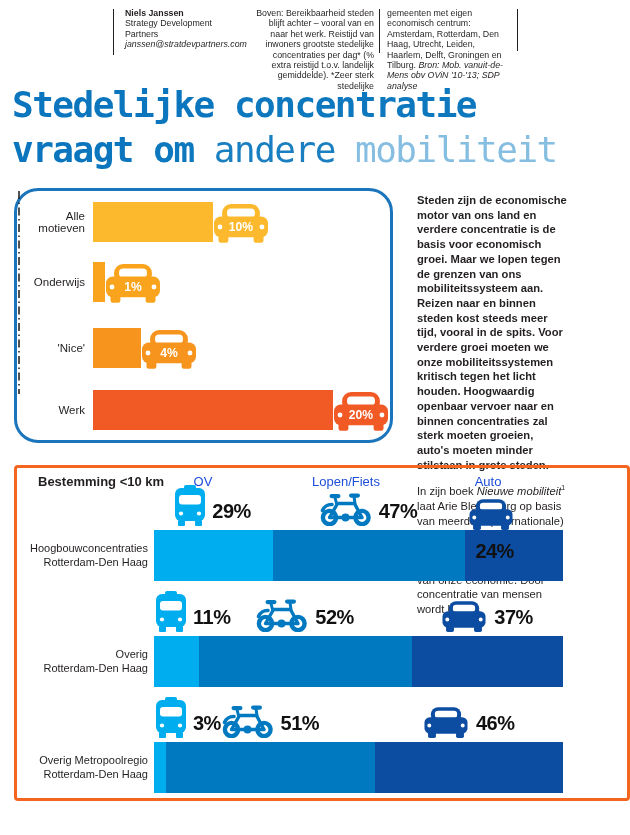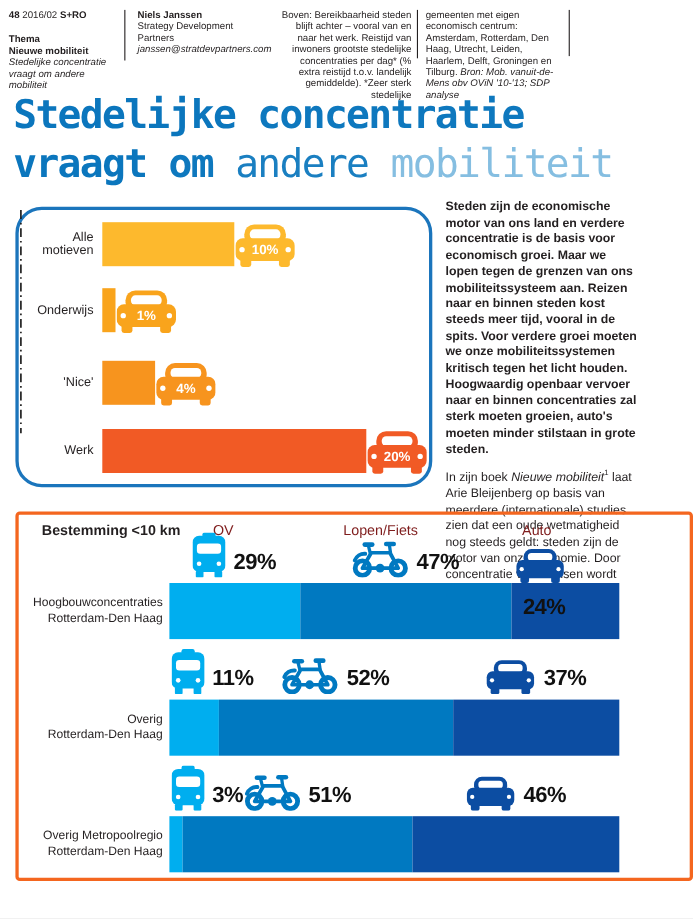--- a/index.html
+++ b/index.html
@@ -25,58 +25,48 @@
   .chart1{left:14px;top:188px;width:379px;height:255px;border:3px solid #1b75bc;
           border-radius:24px;box-sizing:border-box;}
   .chart1-body{position:relative;width:100%;height:100%;}
   .tc-label{position:absolute;left:4px;width:64px;height:40px;display:flex;align-items:center;
             justify-content:flex-end;text-align:right;font-size:11.5px;color:#231f20;}
   .tc-bar{position:absolute;height:40px;}
   .tc-car{position:absolute;width:54px;height:42px;}
 
   
   .col-text{left:405px;top:181px;width:174px;font-size:11.2px;line-height:14.7px;color:#231f20;}
-  .col-text p{margin:0;}
+  .col-text p{margin:12px;}
   .col-text .lead{font-weight:bold;}
   .col-text .p2{margin-top:11px;font-weight:normal;}
   .col-text .it{font-style:italic;}
   .col-text sup{font-size:7px;vertical-align:super;line-height:0;}
 
   
   .chart2{left:14px;top:465px;width:616px;height:336px;border:3px solid #f4661f;
           border-radius:4px;box-sizing:border-box;}
   .chart2-body{position:relative;width:100%;height:100%;}
   .bc-title{position:absolute;left:21px;top:6px;font-size:13px;font-weight:bold;color:#231f20;}
-  .bc-colhead{position:absolute;top:6px;transform:translateX(-50%);font-size:13px;color:#7f1d1d;}
+  .bc-colhead{position:absolute;top:6px;transform:translateX(-50%);font-size:13px;color:#1d4ed8;}
   .bc-colhead.ov{left:186px;}
   .bc-colhead.lf{left:329px;text-align:right;}
   .bc-colhead.auto{left:471px;}
   .bc-label{position:absolute;left:6px;width:125px;display:flex;flex-direction:column;
             justify-content:center;align-items:flex-end;text-align:right;font-size:11px;
             line-height:13.5px;color:#231f20;}
   .bc-seg{position:absolute;}
   .icon-group{position:absolute;display:flex;align-items:flex-end;gap:7px;}
   .pct{font-size:20px;font-weight:bold;letter-spacing:-0.5px;color:#111;
        line-height:1;margin-bottom:9px;white-space:nowrap;}
 </style>
 </head>
 <body>
 
 <div class="page">
 
-  <div class="abs hdr" style="left:8px;top:8px;width:102px;">
-    <div>
-      <span class="b">48</span>
-      <span>2016/02</span>
-      <span class="b">S+RO</span>
-    </div>
-    <div style="margin-top:12px;" class="b">Thema</div>
-    <div class="b">Nieuwe mobiliteit</div>
-    <div class="it">Stedelijke concentratie vraagt om andere mobiliteit</div>
-  </div>
 
   <div class="abs hdr-divider" style="left:113px;top:9px;height:46px;"></div>
 
   <div class="abs hdr" style="left:125px;top:8px;width:116px;">
     <div class="b">Niels Janssen</div>
     <div>Strategy Development Partners</div>
     <div class="it">janssen@stratdevpartners.com</div>
   </div>
 
   <div class="abs hdr" style="left:251px;top:8px;width:123px;text-align:right;">

